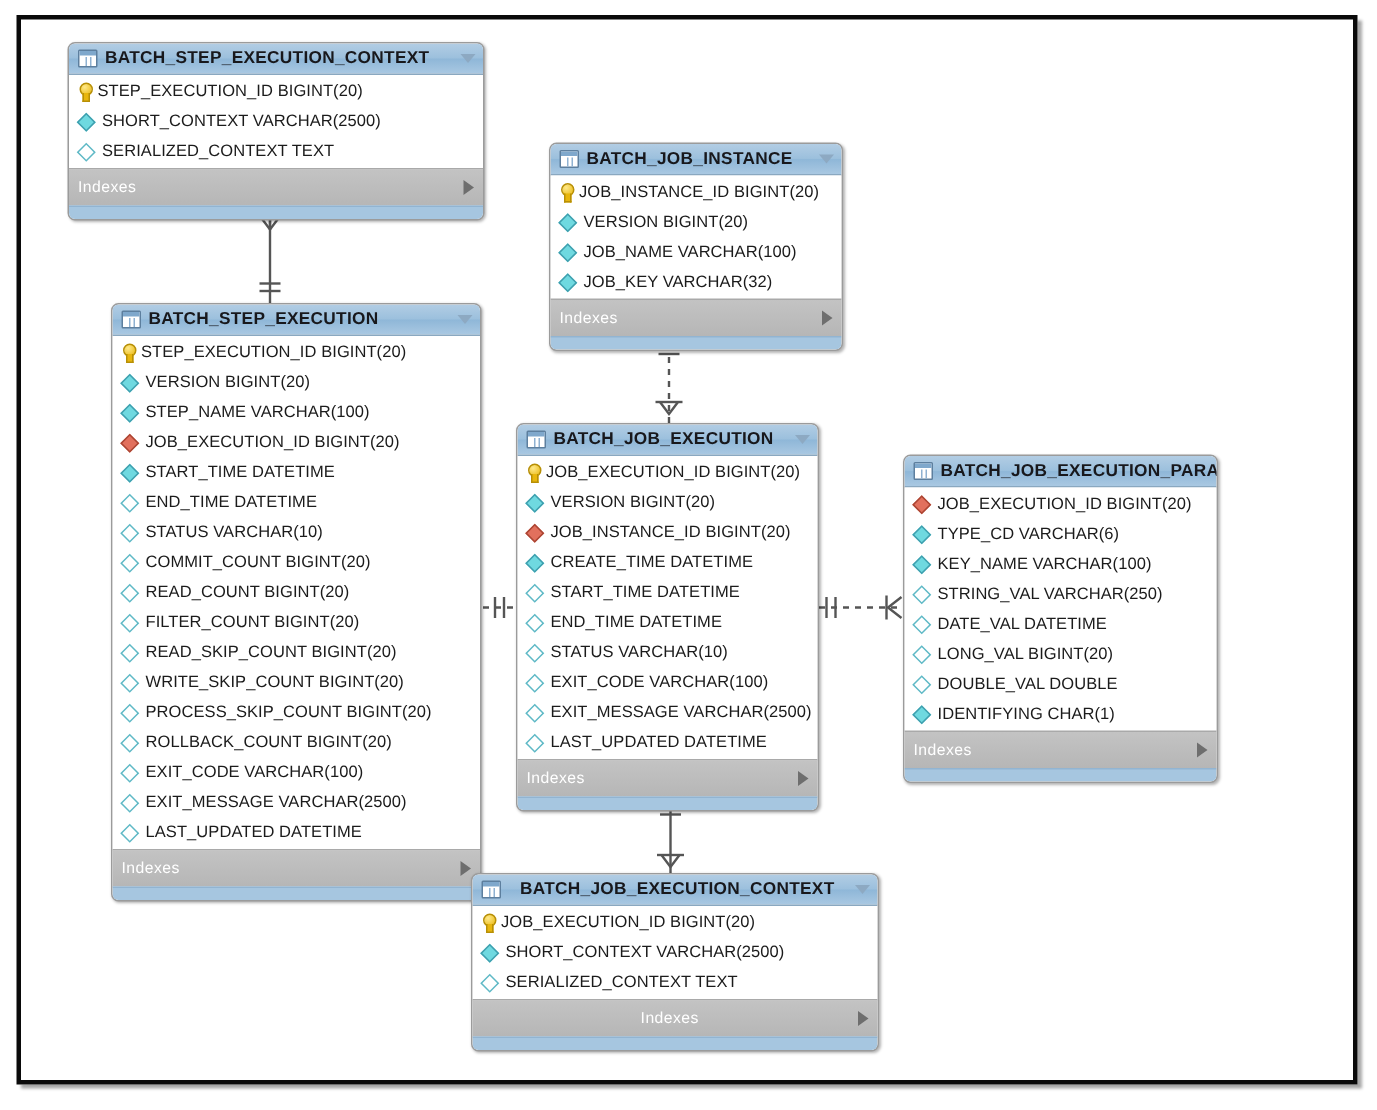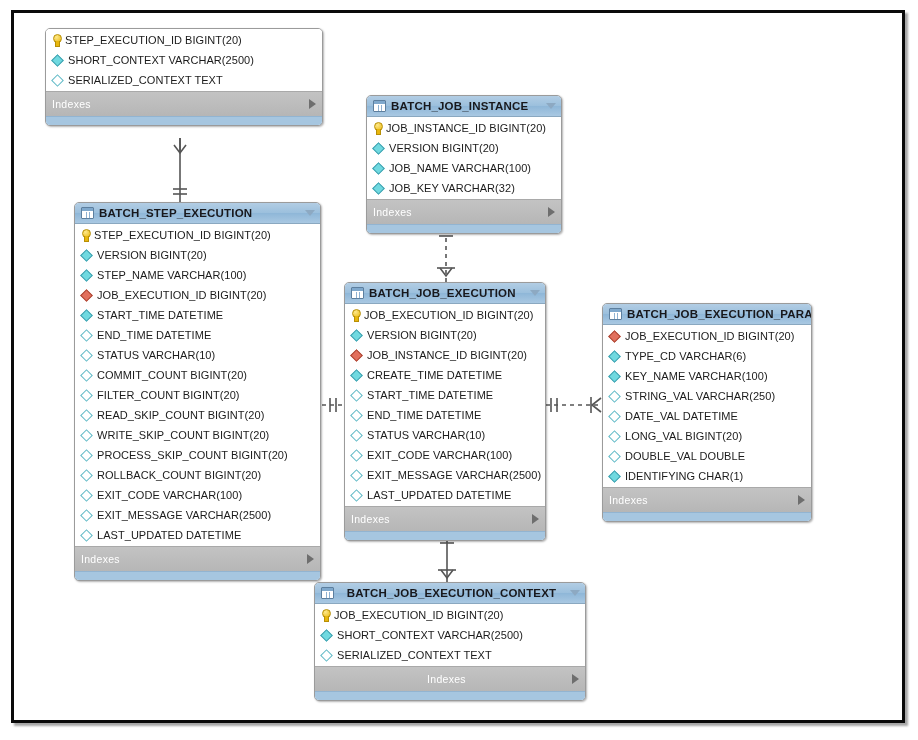--- a/index.html
+++ b/index.html
@@ -197,20 +197,25 @@
         <line x1="447" y1="531" x2="447" y2="582"></line>
         <line x1="440" y1="538" x2="454" y2="538"></line>
         <line x1="440" y1="543" x2="454" y2="543"></line>
         <path d="M441,570 L447,578 L453,570"></path>
         <line x1="438" y1="570" x2="456" y2="570"></line>
       </g>
     </svg>
 
     <div id="tables-host">
         <div class="tbl" style="left: 45px; top: 28px; width: 278px;">
+          <div class="tbl-hdr">
+            <span class="tbl-icon"></span>
+            <span class="tbl-title">BATCH_STEP_EXECUTION_CONTEXT</span>
+            <span class="tbl-caret"></span>
+          </div>
           <div class="tbl-cols">
             <div class="col">
               <span class="m m-pk"></span>
               <span class="col-label">STEP_EXECUTION_ID BIGINT(20)</span>
             </div>
             <div class="col">
               <span class="m m-dia m-nn"></span>
               <span class="col-label">SHORT_CONTEXT VARCHAR(2500)</span>
             </div>
             <div class="col">
@@ -288,20 +293,24 @@
             <div class="col">
               <span class="m m-dia m-null"></span>
               <span class="col-label">STATUS VARCHAR(10)</span>
             </div>
             <div class="col">
               <span class="m m-dia m-null"></span>
               <span class="col-label">COMMIT_COUNT BIGINT(20)</span>
             </div>
             <div class="col">
               <span class="m m-dia m-null"></span>
+              <span class="col-label">READ_COUNT BIGINT(20)</span>
+            </div>
+            <div class="col">
+              <span class="m m-dia m-null"></span>
               <span class="col-label">FILTER_COUNT BIGINT(20)</span>
             </div>
             <div class="col">
               <span class="m m-dia m-null"></span>
               <span class="col-label">READ_SKIP_COUNT BIGINT(20)</span>
             </div>
             <div class="col">
               <span class="m m-dia m-null"></span>
               <span class="col-label">WRITE_SKIP_COUNT BIGINT(20)</span>
             </div>

